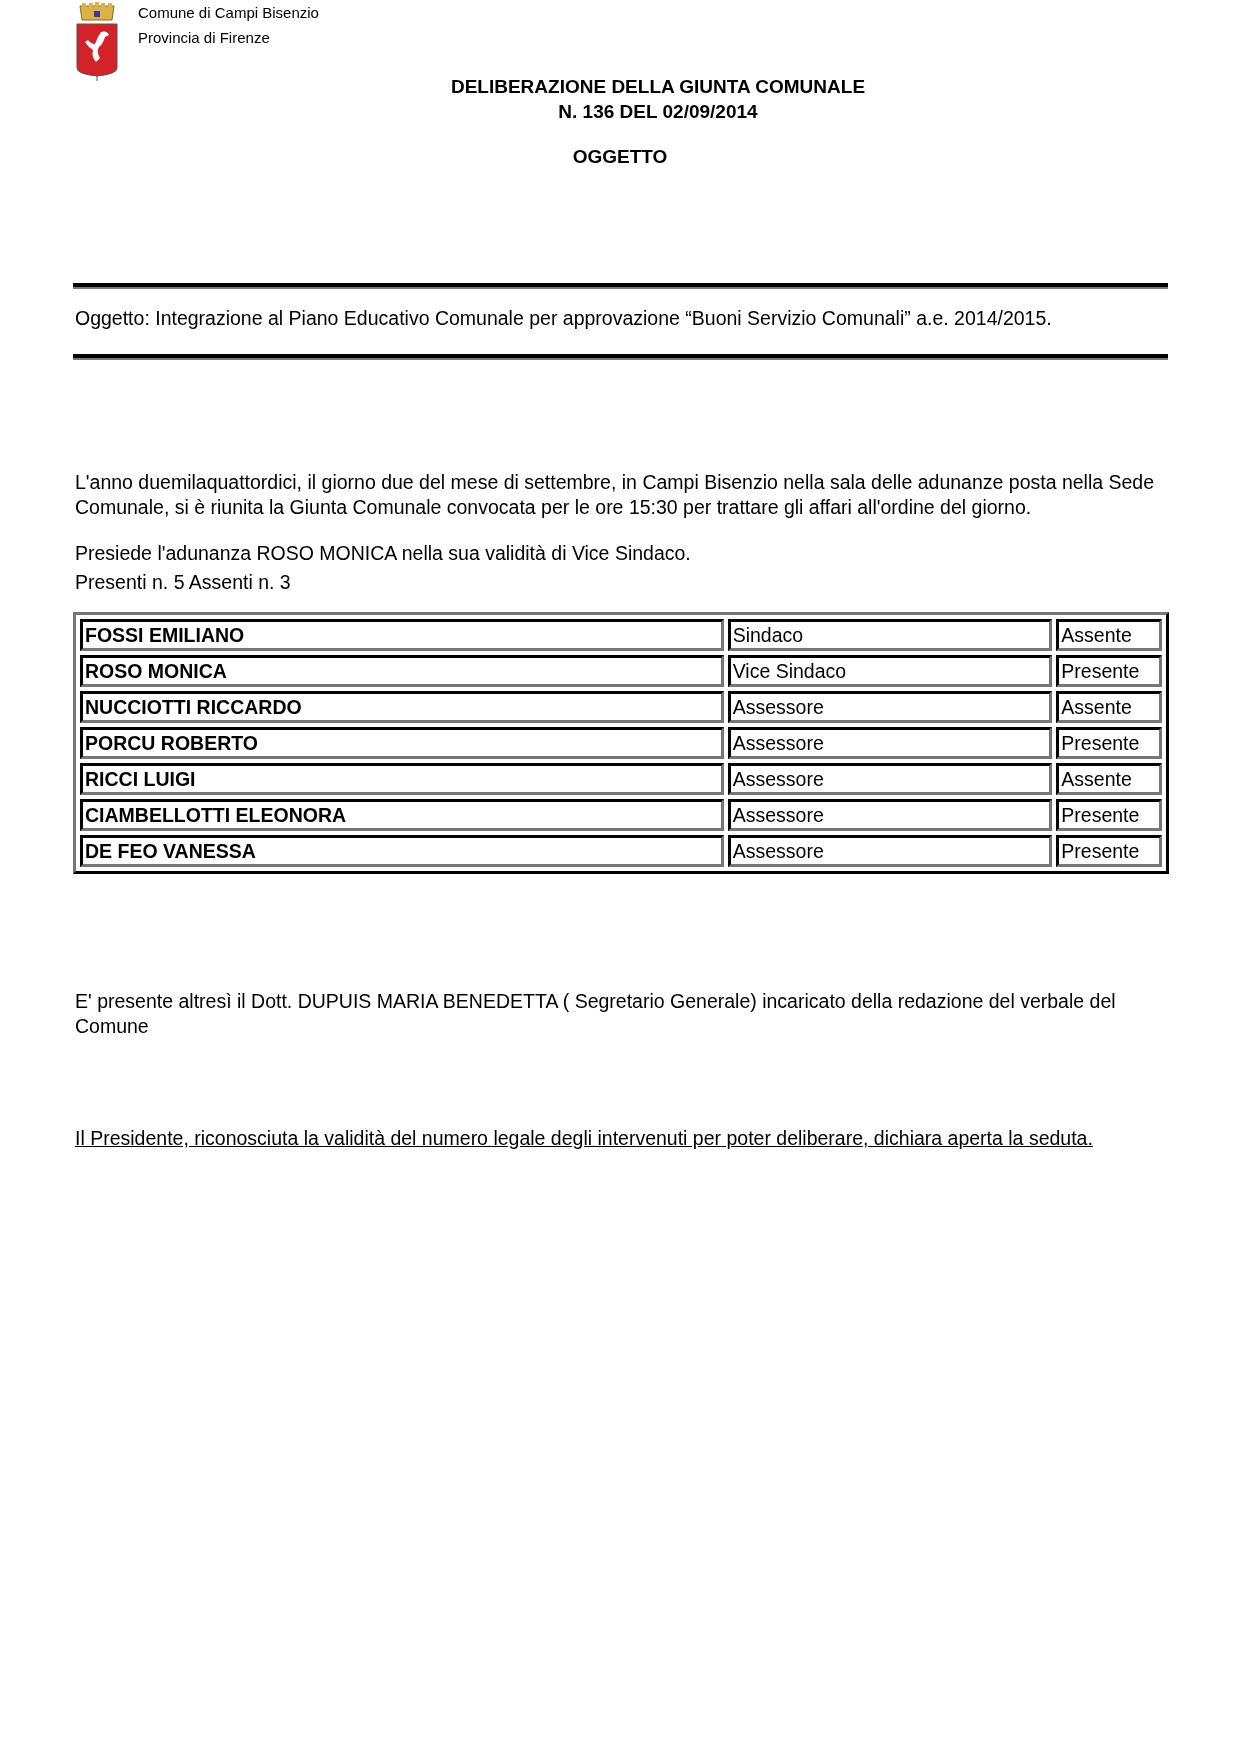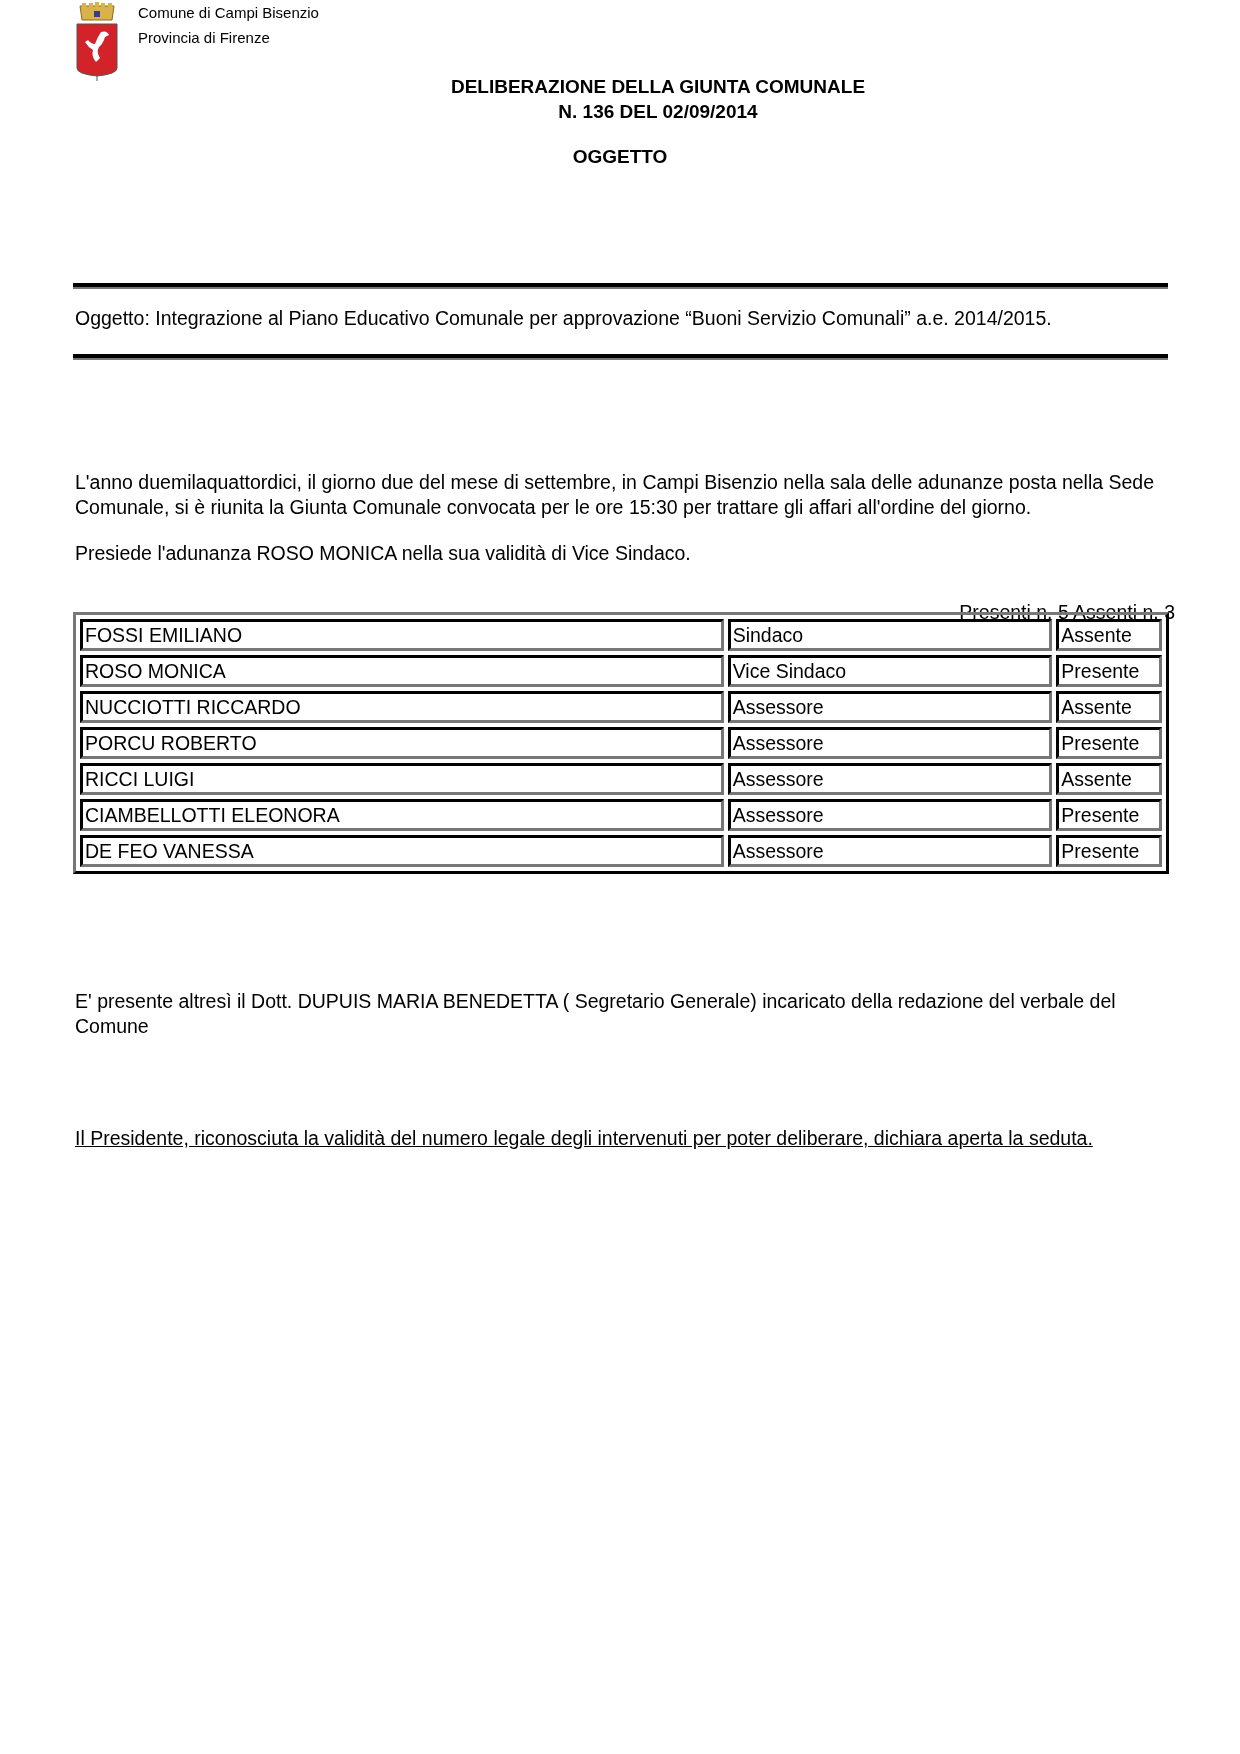--- a/index.html
+++ b/index.html
@@ -12,34 +12,34 @@
   .org { left: 138px; top: 0px; font-size: 15px; line-height: 25px; }
   .title-block { left: 0; width: 1240px; top: 74px; text-align: center; font-weight: bold; font-size: 19px; line-height: 25px; padding-left: 38px; }
   .oggetto-head { left: 0; width: 1240px; top: 146px; text-align: center; font-weight: bold; font-size: 19px; }
   .rule { left: 73px; width: 1095px; height: 4px; background: #000; border-bottom: 2px solid #777; }
   .rule.r1 { top: 283px; }
   .rule.r2 { top: 354px; }
   .subject { left: 75px; top: 307px; font-size: 19.5px; }
   .para { left: 75px; width: 1100px; font-size: 19.5px; line-height: 25px; }
   .p1 { top: 470px; }
   .p2 { top: 541px; }
-  .p3 { top: 600px; text-align: right; }
+  .p3 { top: 570px; }
   .p4 { top: 989px; }
   .p5 { top: 1126px; text-decoration: underline; }
   table.members {
     position: absolute; left: 73px; top: 612px; width: 1096px;
     border-collapse: separate; border-spacing: 4px;
     border: 3px solid; border-color: #777 #000 #000 #777;
     font-size: 19.5px;
   }
   table.members td {
     border: 3px solid; border-color: #000 #777 #777 #000;
     height: 26px; padding: 0 2px; line-height: 26px; white-space: nowrap;
   }
-  td.c-name { width: 640px; }
+  td.c-name { width: 640px; font-weight: bold; }
   td.c-role { width: 318px; margin-left: 19px; }
   td.c-status { width: 96px; margin-left: 9px; }
 </style>
 </head>
 <body>
 
 <div class="abs crest">
   <svg width="46" height="80" viewBox="0 0 46 80">
 
     <path d="M6 4 L40 4 L38 18 L8 18 Z" fill="#d9b24a" stroke="#8a6a1e" stroke-width="1"></path>

